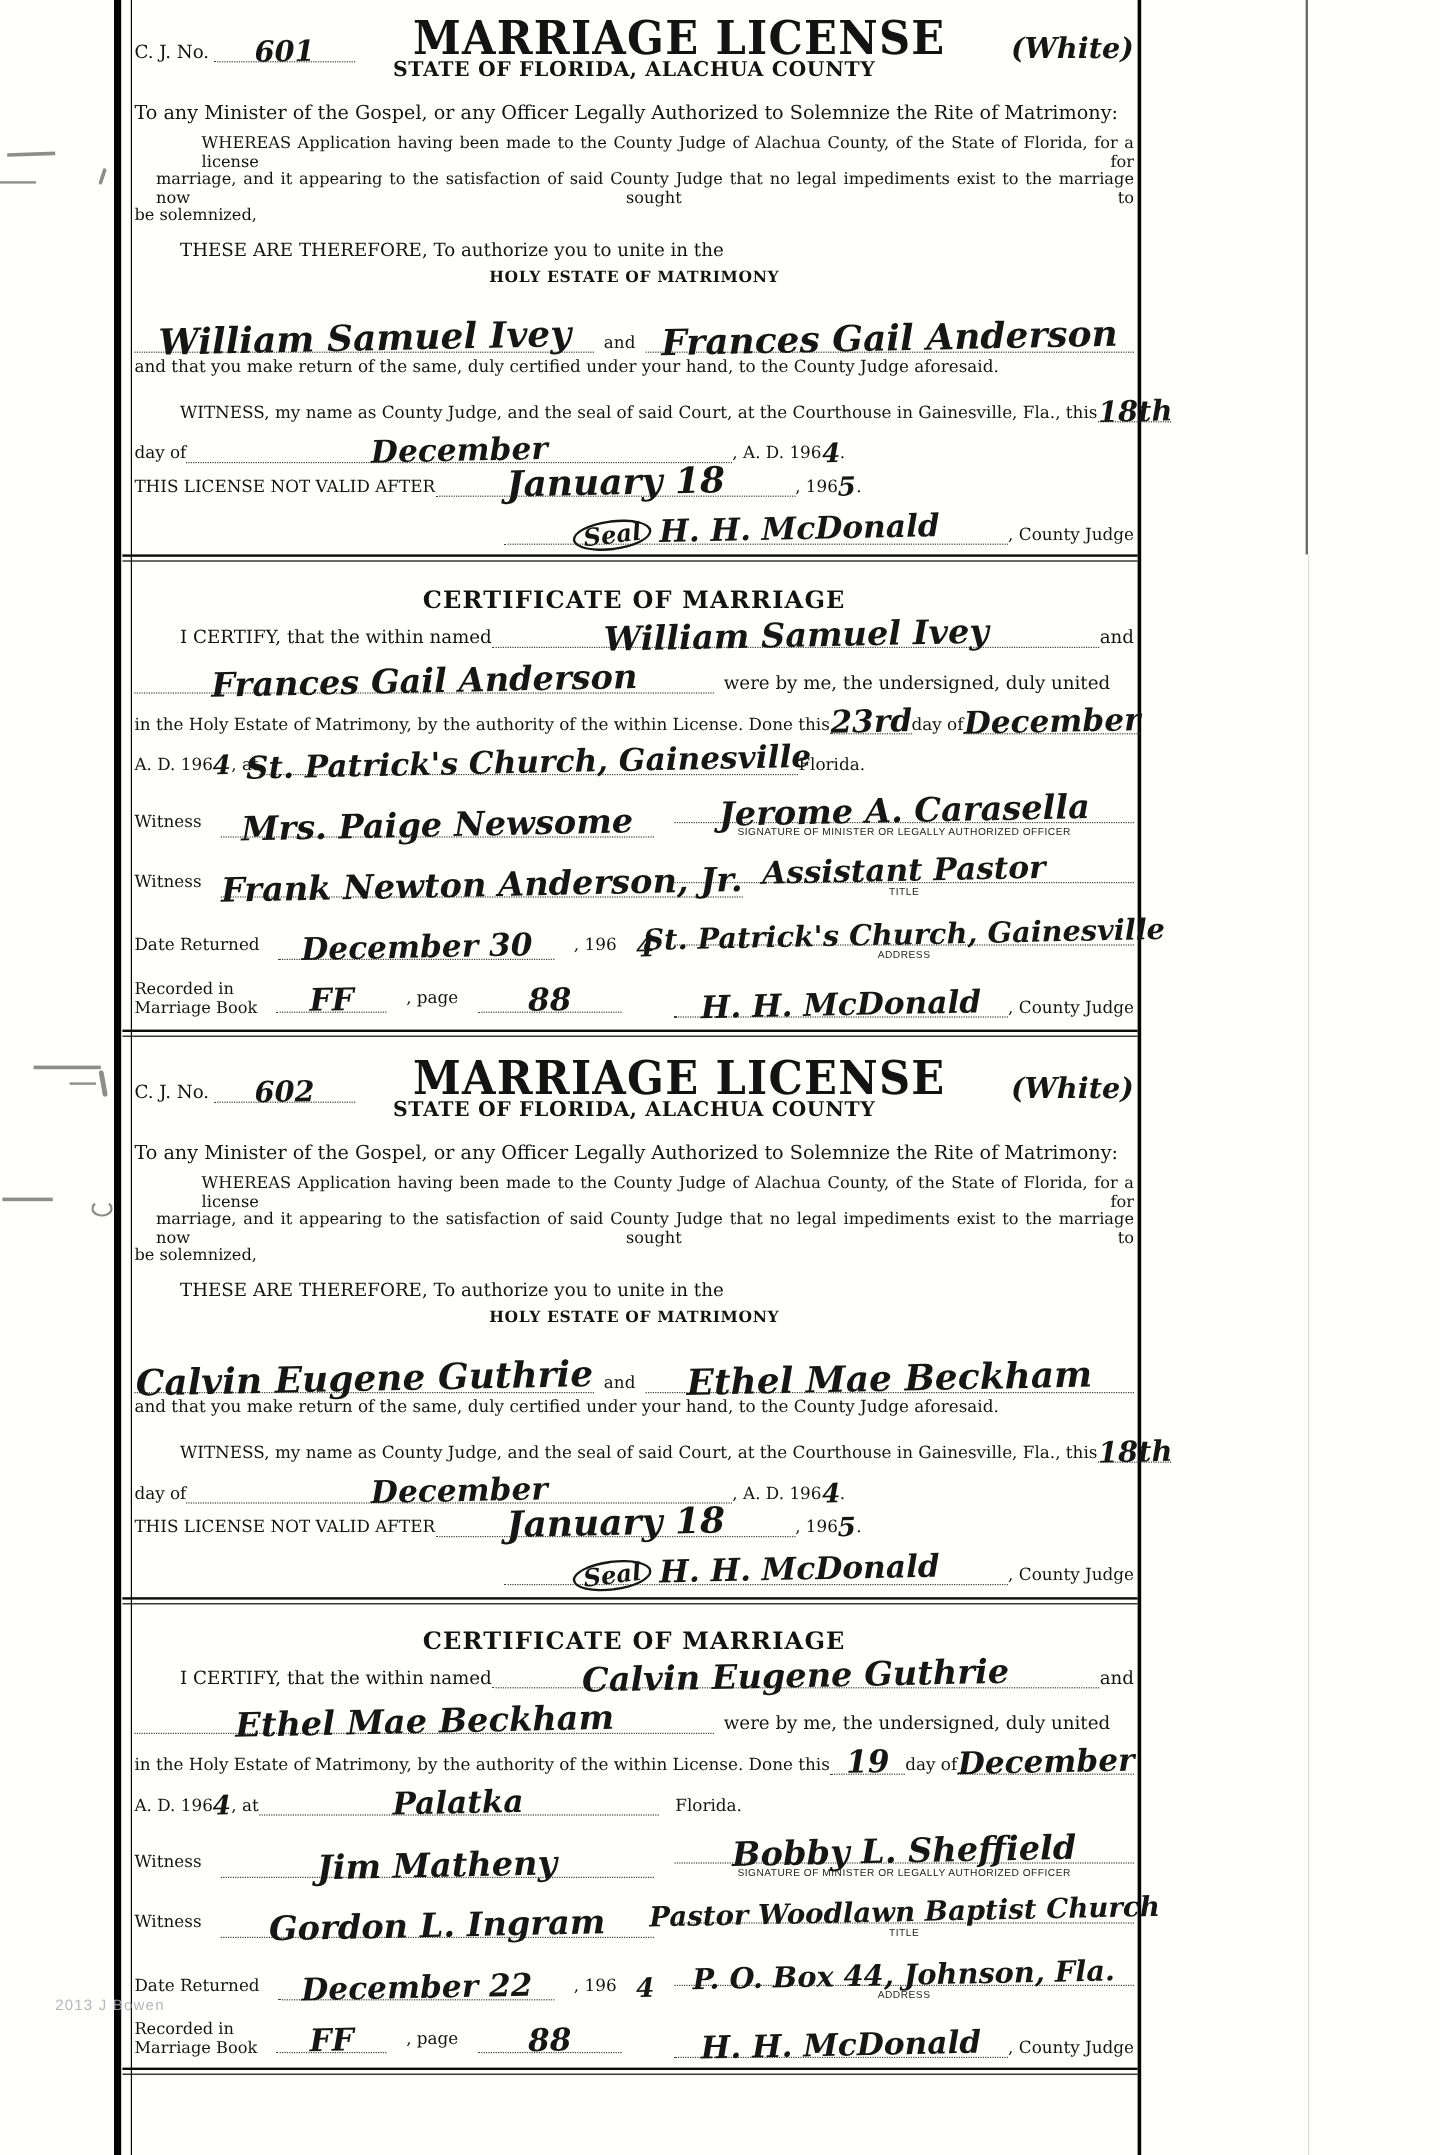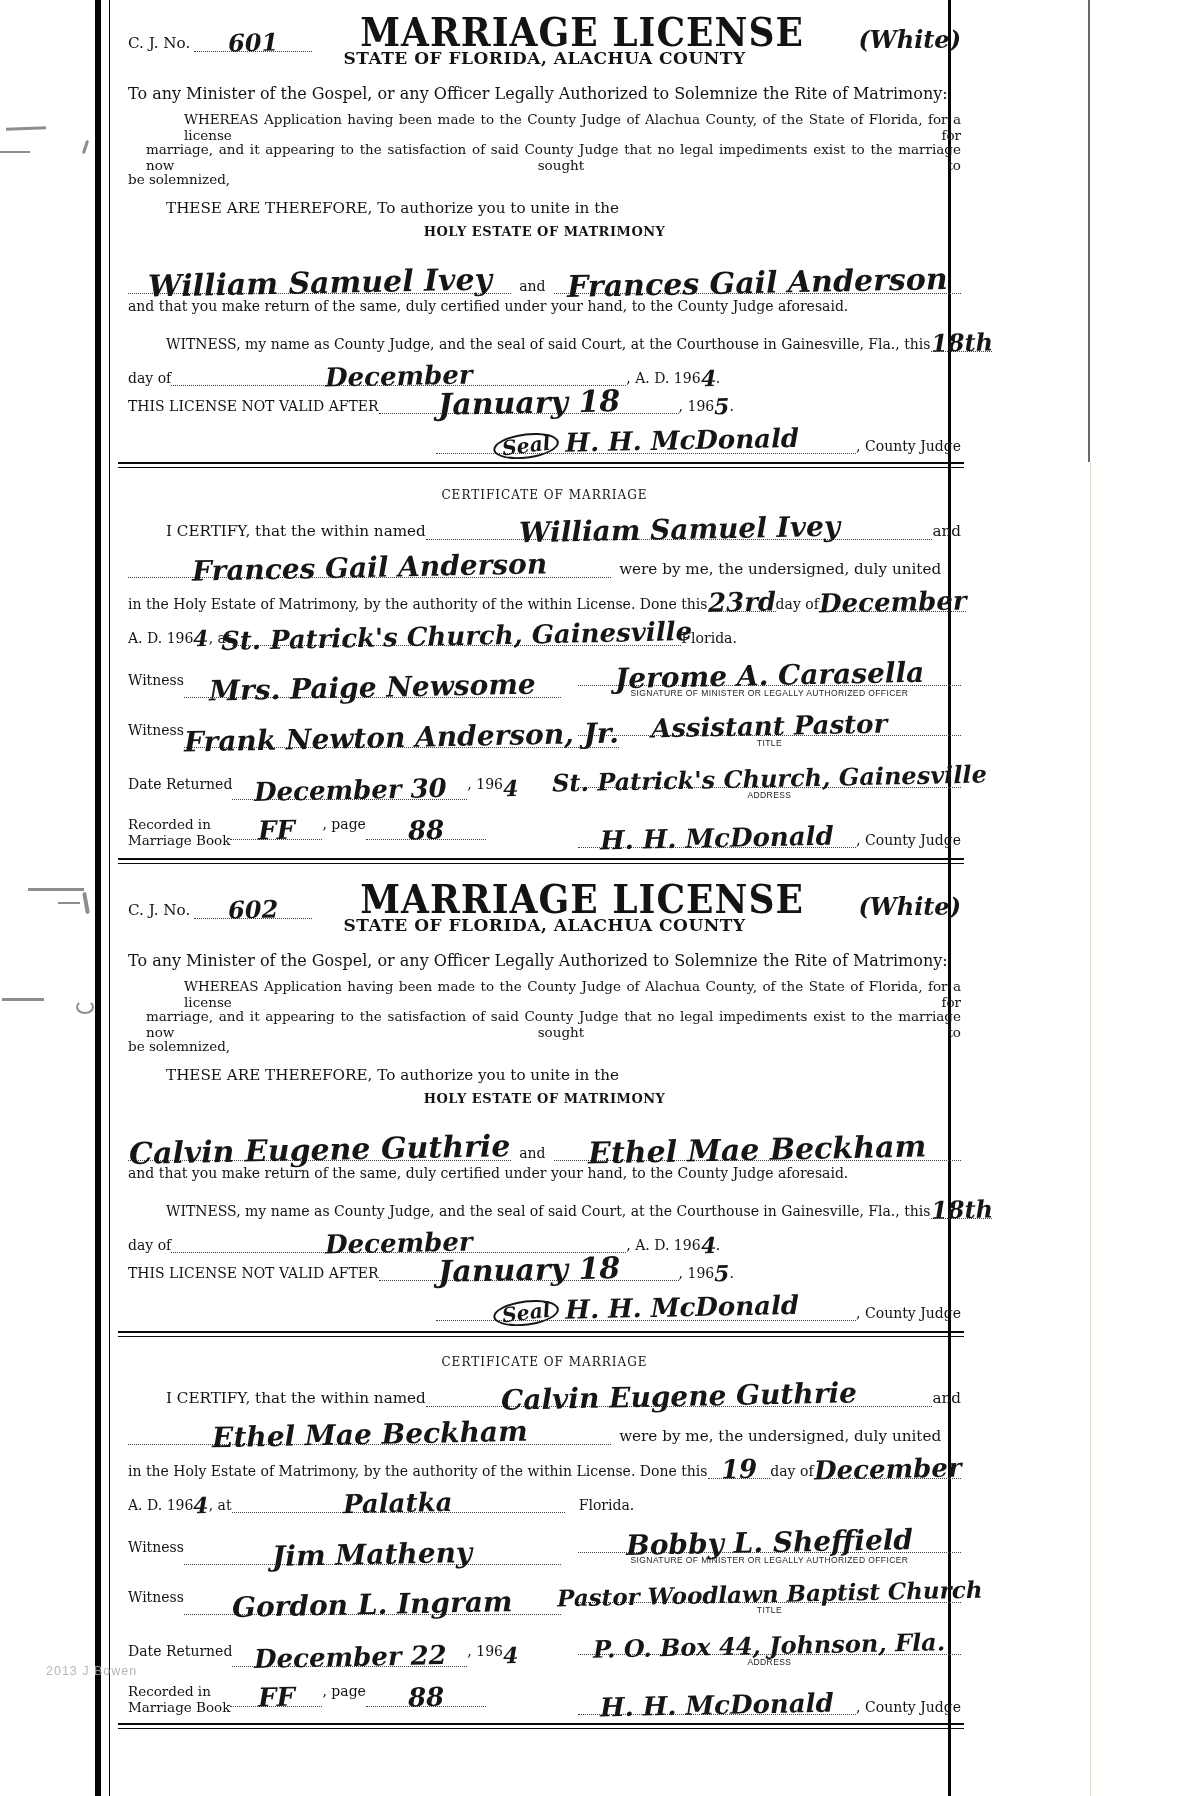--- a/index.html
+++ b/index.html
@@ -4,46 +4,46 @@
 <style>
   html,body{margin:0;padding:0;background:#ffffff;}
   .page{position:relative;width:1200px;height:1796px;background:#fffffd;overflow:hidden;
         font-family:"DejaVu Serif","Liberation Serif",serif;color:#131313;}
   
   .frame-left{position:absolute;left:95px;top:0;width:8px;height:1796px;border-left:6px solid #050505;border-right:1px solid #050505;}
   .frame-right{position:absolute;left:948px;top:0;width:3px;height:1796px;background:#050505;}
   .edge-line{position:absolute;left:1088px;top:0;width:2px;height:462px;background:#6a6a6a;}
   .edge-line2{position:absolute;left:1090px;top:462px;width:1px;height:1334px;background:#dcdcd8;}
   .content{position:absolute;left:112px;top:0;width:833px;height:1796px;}
-  .record{position:absolute;left:16px;width:100%;height:863px;}
+  .record{position:absolute;left:0;width:100%;height:863px;}
   .r0{top:0;} .r1{top:863px;}
   .blk{position:absolute;left:0;right:0;overflow:visible;}
   .rule{position:absolute;left:-10px;right:-3px;height:3px;border-top:2.5px solid #0a0a0a;border-bottom:1.5px solid #0a0a0a;}
   
   .p135{font-size:13.5px;} .p14{font-size:14px;} .p15{font-size:15.2px;} .p16{font-size:16px;}
   .just{text-align:justify;text-align-last:justify;margin-left:18px;}
   .indent{padding-left:38px;}
   .center{text-align:center;}
   .nowrap{white-space:nowrap;}
   .lic-title{font-size:36px;font-weight:700;letter-spacing:1px;transform:scaleY(1.08);line-height:40px;}
   .subtitle{font-size:17px;font-weight:700;letter-spacing:.5px;}
   .holy{font-size:13px;font-weight:700;letter-spacing:.5px;}
-  .cert-head{font-size:12px;font-weight:400;letter-spacing:1px;}
+  .cert-head{font-size:20px;font-weight:700;letter-spacing:1px;}
   
   .hw{font-family:"DejaVu Serif","Liberation Serif",serif;font-style:italic;font-weight:700;color:#161616;
       line-height:.9;white-space:nowrap;transform:rotate(-1.2deg) translateY(3px);}
   .hw22{font-size:22px;} .hw24{font-size:24px;} .hw26{font-size:26px;} .hw28{font-size:28px;} .hw30{font-size:30px;}
   .race{transform:rotate(-6deg) translateY(-6px);font-size:24px;}
   .seal{display:inline-block;border:2px solid #161616;border-radius:50%;padding:1px 7px 2px;transform:rotate(-6deg);font-size:.78em;margin-right:6px;}
   
   .row{display:flex;align-items:flex-end;}
   .fill{border-bottom:1.6px dotted #3d3d3d;display:flex;align-items:flex-end;justify-content:center;overflow:visible;}
   .grow{flex:1;}
   
-  .half-l{width:52%;display:flex;align-items:flex-start;}
+  .half-l{width:52%;display:flex;align-items:center;gap:16px;}
   .half-r{width:46%;margin-left:auto;display:flex;flex-direction:column;justify-content:flex-end;}
   .rline{border-bottom:1.6px dotted #3d3d3d;display:flex;align-items:flex-end;justify-content:center;}
   .caption{font-family:"Liberation Sans","DejaVu Sans",sans-serif;font-size:8.5px;letter-spacing:.4px;color:#1d1d1d;text-align:center;margin-top:2px;}
   .stack{font-size:13.5px;line-height:16px;white-space:nowrap;}
   
   .artifact{position:absolute;background:#8d8d8d;}
   .watermark{position:absolute;left:46px;top:1664px;font-family:"Liberation Sans","DejaVu Sans",sans-serif;
              font-size:12.5px;color:#a9a9b0;letter-spacing:1px;opacity:.85;}
 </style>
 </head>

